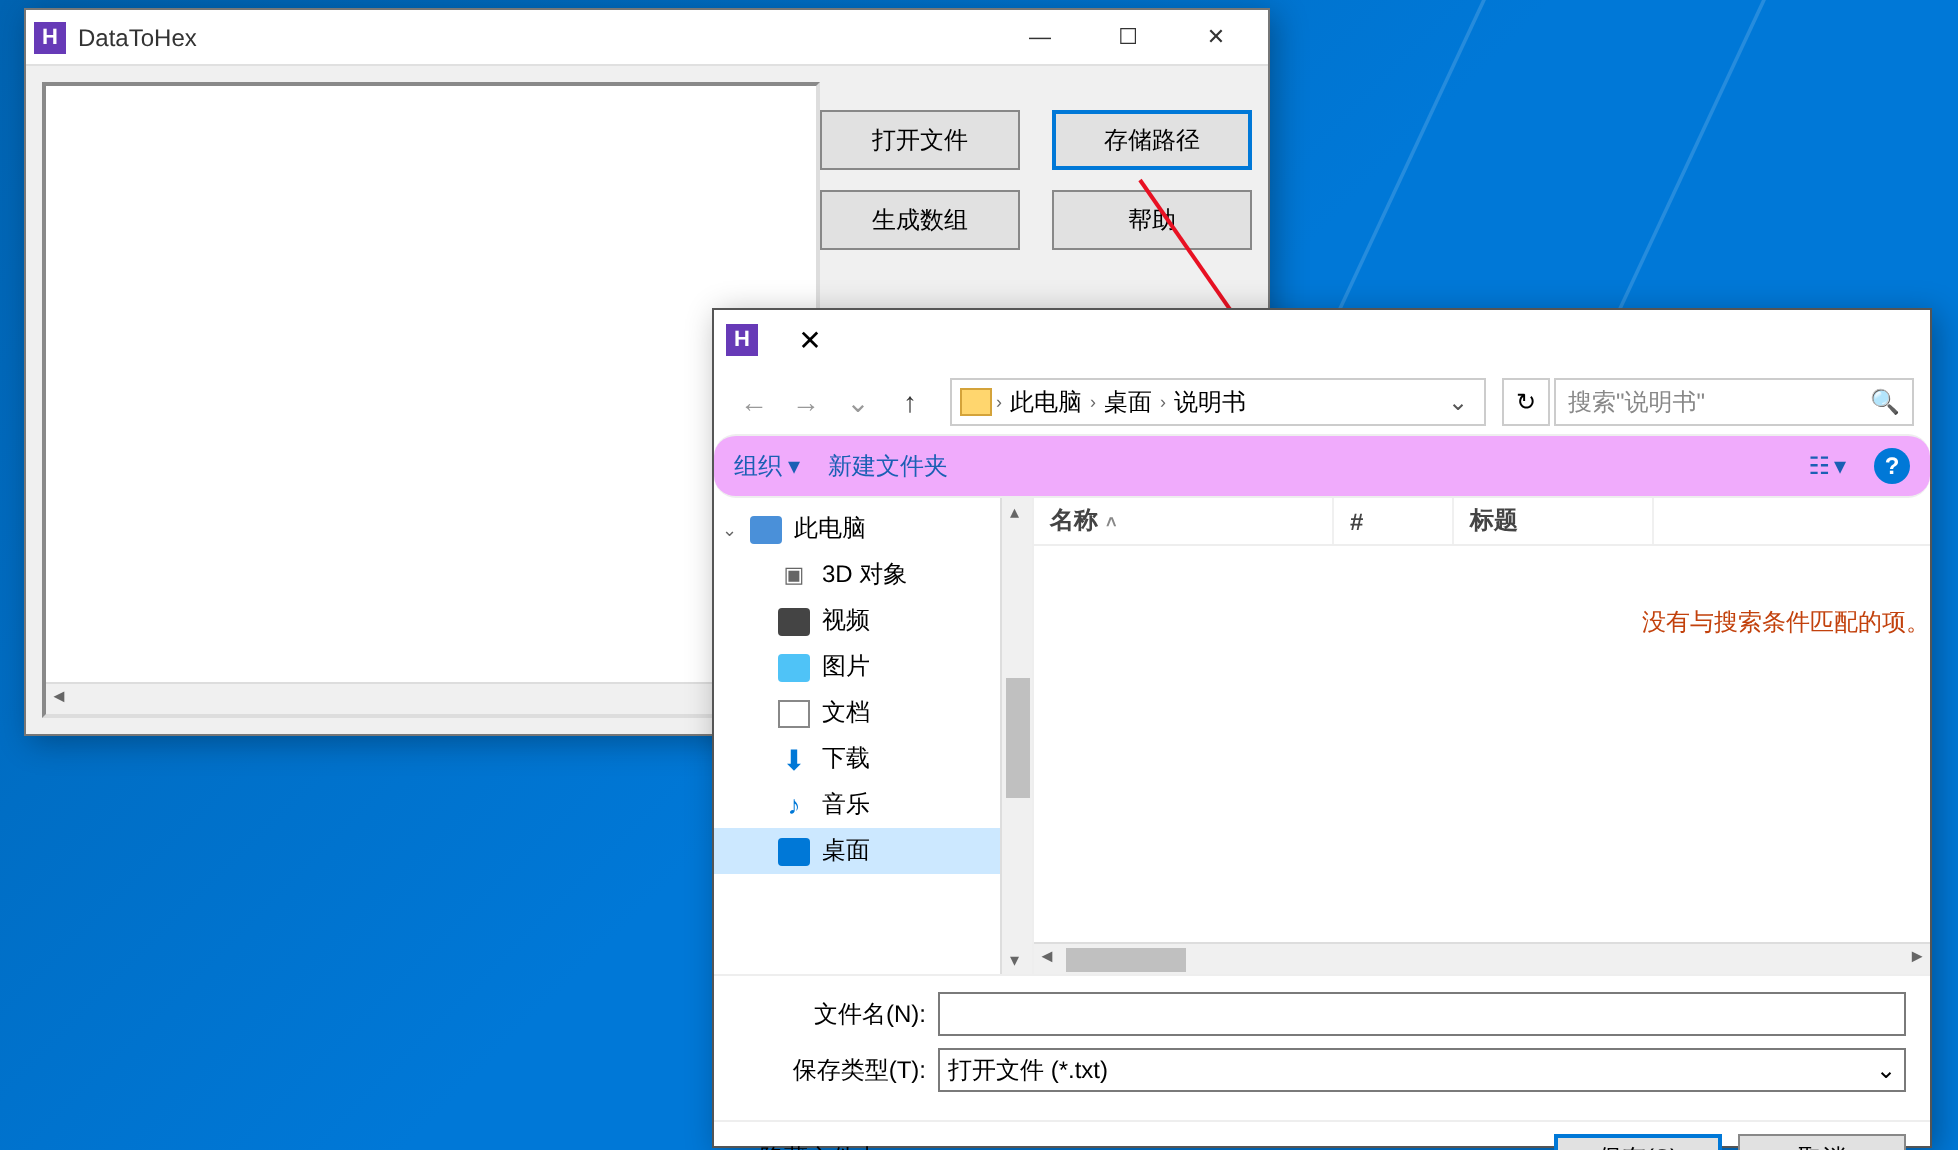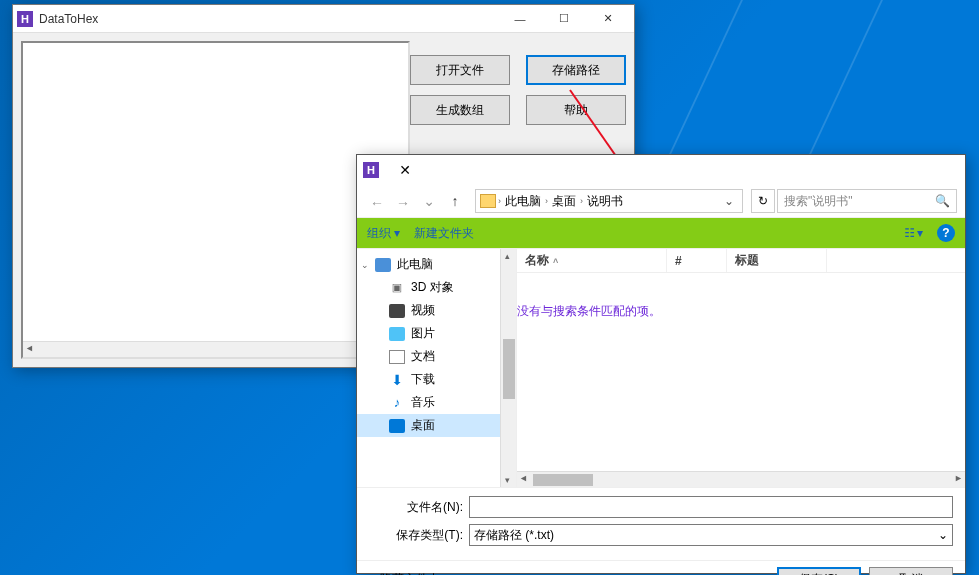--- a/index.html
+++ b/index.html
@@ -37,21 +37,21 @@
 .nav-arrow.enabled { color: #333; }
 .breadcrumb { flex: 1; height: 24px; border: 1px solid #ccc; display: flex; align-items: center; padding: 0 4px; font-size: 12px; gap: 2px; margin: 0 6px; }
 .breadcrumb .folder-icon { width: 16px; height: 14px; background: #ffd66e; border: 1px solid #d4a33a; }
 .breadcrumb .sep { color: #666; font-size: 9px; }
 .breadcrumb .crumb { cursor: pointer; padding: 0 2px; }
 .bc-dropdown { color: #555; padding: 0 4px; }
 .refresh-btn { width: 24px; height: 24px; border: 1px solid #ccc; display: flex; align-items: center; justify-content: center; font-size: 12px; }
 .search-box { width: 180px; height: 24px; border: 1px solid #ccc; display: flex; align-items: center; padding: 0 6px; font-size: 12px; color: #888; }
 .search-box .mag { margin-left: auto; font-size: 12px; color: #555; }
 
-.sd-toolbar { height: 32px; display: flex; align-items: center; padding: 0 10px; gap: 14px; font-size: 12px; border-top: 1px solid #eee; border-bottom: 1px solid #eee; background: #84cc16; }
+.sd-toolbar { height: 32px; display: flex; align-items: center; padding: 0 10px; gap: 14px; font-size: 12px; border-top: 1px solid #eee; border-bottom: 1px solid #eee; background: #f0abfc; border-radius: 11px; }
 .sd-toolbar .tb-item { display: flex; align-items: center; gap: 3px; cursor: pointer; color: #1a5fb4; }
 .sd-toolbar .spacer { flex: 1; }
 .view-btn { display: flex; align-items: center; gap: 2px; color: #1a5fb4; }
 .help-btn { width: 18px; height: 18px; border-radius: 50%; background: #0078d7; color: #fff; display: flex; align-items: center; justify-content: center; font-size: 12px; font-weight: bold; }
 
 .sd-content { display: flex; height: 238px; }
 .sd-tree { width: 160px; border-right: 1px solid #eee; overflow: hidden; padding: 4px 0; position: relative; }
 .tree-item { display: flex; align-items: center; gap: 6px; padding: 3px 4px 3px 18px; font-size: 12px; cursor: pointer; }
 .tree-item.selected { background: #cce8ff; }
 .tree-icon { width: 16px; height: 14px; display: inline-flex; align-items: center; justify-content: center; font-size: 11px; }
@@ -65,21 +65,21 @@
 .tree-icon.desk { background: #0078d7; border-radius: 2px; }
 .tree-toggle { position: absolute; left: 4px; font-size: 9px; color: #666; }
 .tree-vscroll { position: absolute; right: 0; top: 0; width: 16px; height: 100%; background: #f0f0f0; border-left: 1px solid #ddd; }
 .tree-vscroll::before { content: '▴'; position: absolute; top: 2px; left: 4px; font-size: 9px; color: #666; }
 .tree-vscroll::after { content: '▾'; position: absolute; bottom: 2px; left: 4px; font-size: 9px; color: #666; }
 .tree-vscroll .thumb { position: absolute; left: 2px; top: 90px; width: 12px; height: 60px; background: #c0c0c0; }
 
 .sd-list { flex: 1; position: relative; }
 .list-header { display: flex; height: 24px; border-bottom: 1px solid #eee; font-size: 12px; color: #444; }
 .list-header .col { padding: 4px 8px; border-right: 1px solid #f0f0f0; display: flex; align-items: center; gap: 4px; font-weight: bold; }
-.list-empty { text-align: left; padding: 30px 0; font-size: 12px; color: #6d28d9; }
+.list-empty { text-align: right; padding: 30px 0; font-size: 12px; color: #c2410c; }
 .list-hscroll { position: absolute; bottom: 0; left: 0; right: 0; height: 16px; background: #f0f0f0; border-top: 1px solid #ddd; }
 .list-hscroll::before { content:'◄'; position: absolute; left: 2px; top: 1px; font-size: 9px; color: #666; }
 .list-hscroll::after { content:'►'; position: absolute; right: 2px; top: 1px; font-size: 9px; color: #666; }
 .list-hscroll .thumb { position: absolute; left: 16px; top: 2px; width: 60px; height: 12px; background: #c0c0c0; }
 
 .sd-bottom { padding: 8px 12px; border-top: 1px solid #eee; }
 .field-row { display: flex; align-items: center; margin-bottom: 6px; }
 .field-label { width: 100px; text-align: right; font-size: 12px; padding-right: 6px; }
 .field-input { flex: 1; height: 22px; border: 1px solid #7a7a7a; font-size: 12px; padding: 0 4px; }
 .field-select { flex: 1; height: 22px; border: 1px solid #7a7a7a; font-size: 12px; padding: 0 4px; background: #fff; display: flex; align-items: center; justify-content: space-between; }
@@ -233,21 +233,21 @@
   </div>
 
   <div class="sd-bottom">
     <div class="field-row">
       <div class="field-label">文件名(N):</div>
       <input class="field-input" value="" style="">
     </div>
     <div class="field-row">
       <div class="field-label">保存类型(T):</div>
       <div class="field-select">
-        <span>存储路径 (*.txt)</span>
+        <span>打开文件 (*.txt)</span>
         <span>⌄</span>
       </div>
     </div>
   </div>
 
   <div class="sd-footer">
     <div class="hide-folders">
         <span>˄</span>
         <span>隐藏文件夹</span>
       </div>

